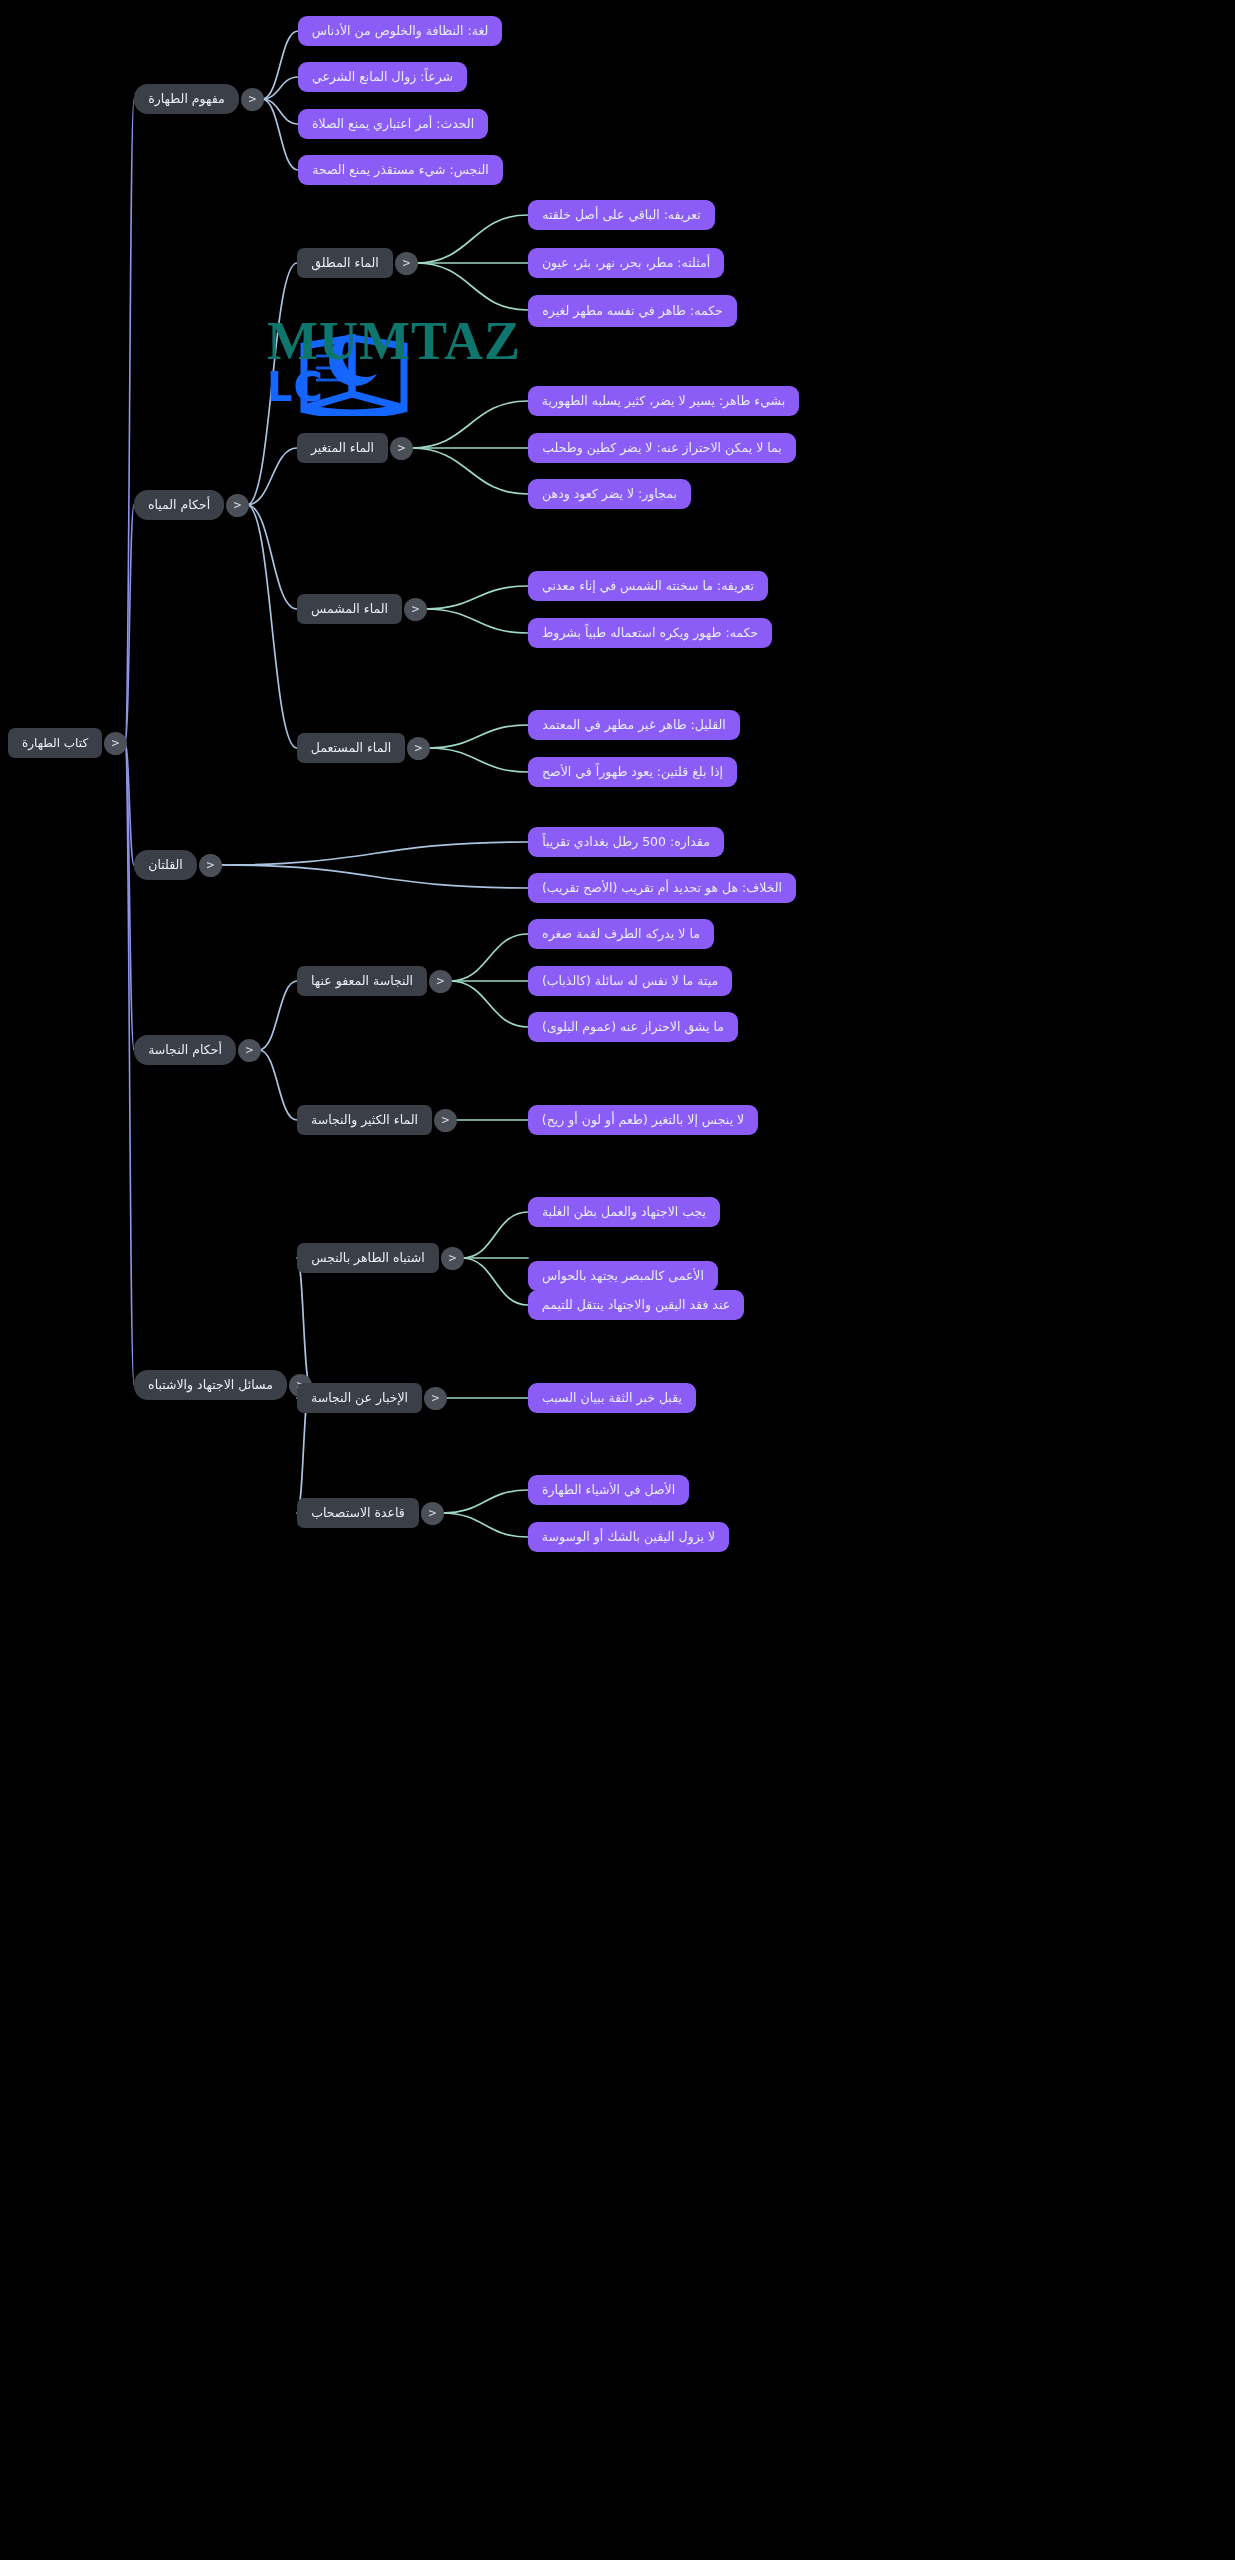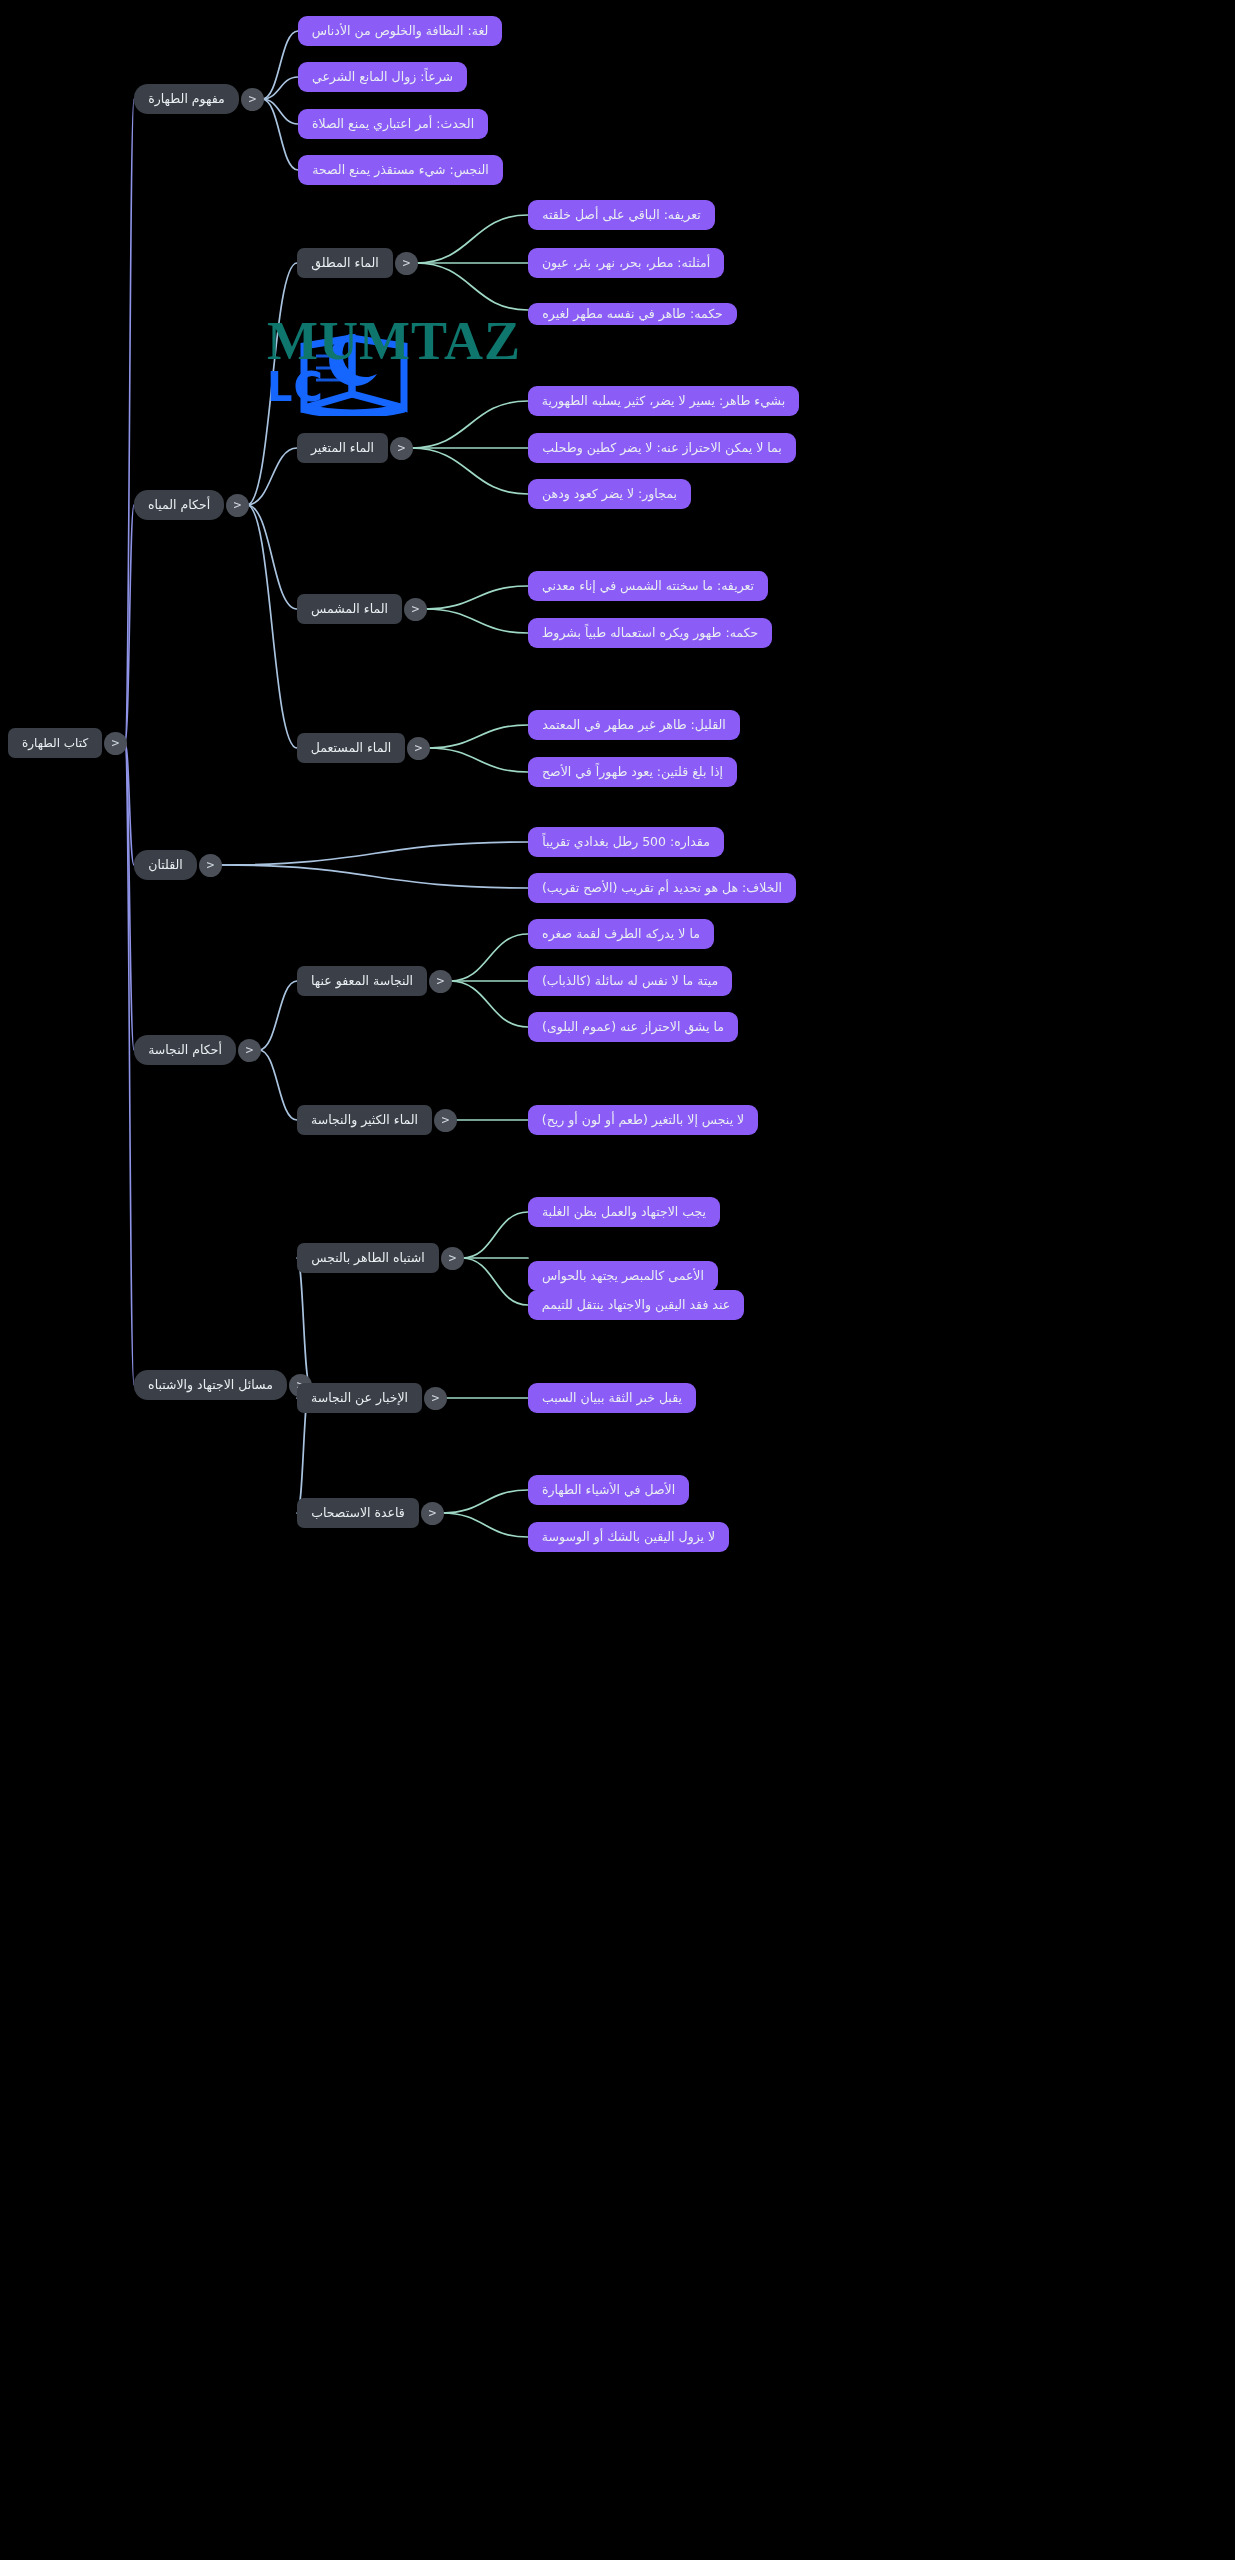--- a/index.html
+++ b/index.html
@@ -132,21 +132,21 @@
     <div class="node lvl1" style="left: 134px; top: 490px; width: 90px; height: 30px; font-size: 12.5px;">أحكام المياه</div>
     <div class="hub" style="left: 226px; top: 493.5px;">
       <span>&lt;</span>
     </div>
     <div class="node lvl2" style="left: 297px; top: 248px; width: 96px; height: 30px; font-size: 12.5px;">الماء المطلق</div>
     <div class="hub" style="left: 395px; top: 251.5px;">
       <span>&lt;</span>
     </div>
     <div class="node leaf" style="left: 528px; top: 200px; width: 187px; height: 30px; font-size: 12.5px;">تعريفه: الباقي على أصل خلقته</div>
     <div class="node leaf" style="left: 528px; top: 248px; width: 196px; height: 30px; font-size: 12.5px;">أمثلته: مطر، بحر، نهر، بئر، عيون</div>
-    <div class="node leaf" style="left: 528px; top: 295px; width: 209px; height: 22px; font-size: 12.5px; margin-top: 8px;">حكمه: طاهر في نفسه مطهر لغيره</div>
+    <div class="node leaf" style="left: 528px; top: 295px; width: 209px; height: 32px; font-size: 12.5px;">حكمه: طاهر في نفسه مطهر لغيره</div>
     <div class="node lvl2" style="left: 297px; top: 433px; width: 91px; height: 30px; font-size: 12.5px;">الماء المتغير</div>
     <div class="hub" style="left: 390px; top: 436.5px;">
       <span>&lt;</span>
     </div>
     <div class="node leaf" style="left: 528px; top: 386px; width: 271px; height: 30px; font-size: 12.5px;">بشيء طاهر: يسير لا يضر، كثير يسلبه الطهورية</div>
     <div class="node leaf" style="left: 528px; top: 433px; width: 268px; height: 30px; font-size: 12.5px;">بما لا يمكن الاحتراز عنه: لا يضر كطين وطحلب</div>
     <div class="node leaf" style="left: 528px; top: 479px; width: 163px; height: 30px; font-size: 12.5px;">بمجاور: لا يضر كعود ودهن</div>
     <div class="node lvl2" style="left: 297px; top: 594px; width: 105px; height: 30px; font-size: 12.5px;">الماء المشمس</div>
     <div class="hub" style="left: 404px; top: 597.5px;">
       <span>&lt;</span>

